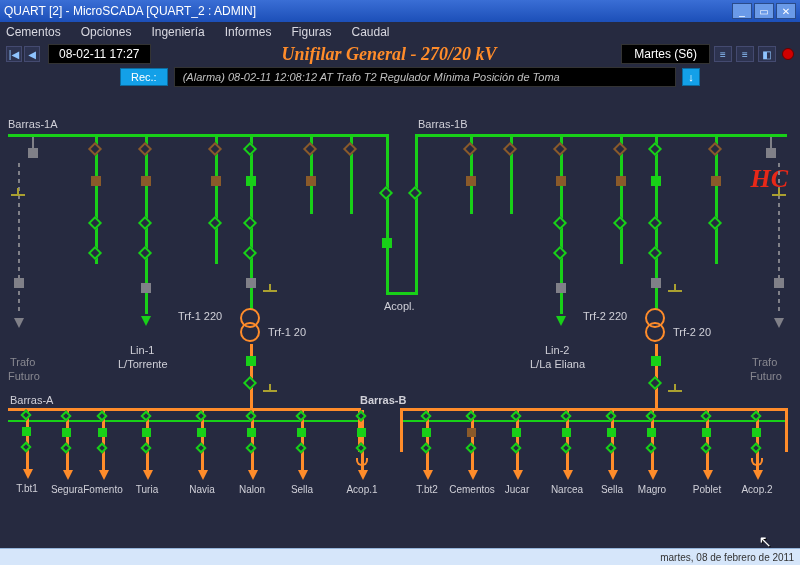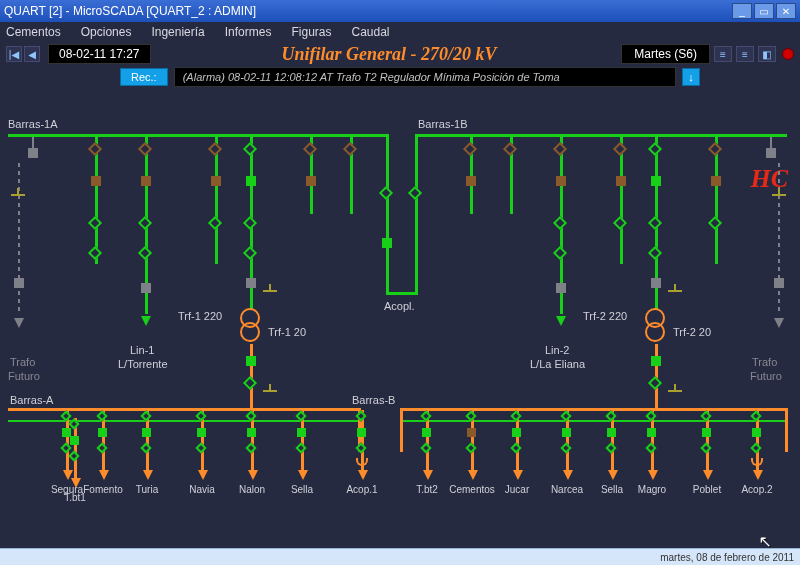--- a/index.html
+++ b/index.html
@@ -220,34 +220,34 @@
     <div class="sq" style="left:651px; top:268px;"></div>
     <div class="diamond" style="left:650px; top:290px;"></div>
     <div class="ground" style="left:668px; top:296px;"></div>
 
     <div class="vbar-green" style="left:715px; top:46px; height:130px;"></div>
     <div class="diamond brown" style="left:710px; top:56px;"></div>
     <div class="sq brown" style="left:711px; top:88px;"></div>
     <div class="diamond" style="left:710px; top:130px;"></div>
 
     <div class="lbl" style="left:10px; top:306px;">Barras-A</div>
-    <div class="lbl" style="left:352px; top:306px;">Barras-B</div>
+    <div class="lbl" style="left:360px; top:306px;font-weight:bold;">Barras-B</div>
 
     <div class="hbar-orange" style="left:8px; top:320px; width:352px;"></div>
     <div class="hbar-orange" style="left:400px; top:320px; width:388px;"></div>
 
     <div class="hbar-green" style="left:8px; top:332px; width:352px; height:2px;"></div>
     <div class="hbar-green" style="left:400px; top:332px; width:388px; height:2px;"></div>
 
     <div class="vbar-orange" style="left:358px; top:320px; height:44px;"></div>
     <div class="vbar-orange" style="left:400px; top:320px; height:44px;"></div>
     <div class="vbar-orange" style="left:785px; top:320px; height:44px;"></div>
 
     <div id="feeders">
-        <div class="feeder" style="left: 15px; top: 330px; margin-left: 48px;">
+        <div class="feeder" style="left: 15px; top: 321px;">
           <div class="stem">
             <div class="d1"></div>
             <div class="b1"></div>
             <div class="d2"></div>
             <div class="arr"></div>
           </div>
           <div class="txt">T.bt1</div>
         </div>
         <div class="feeder" style="left: 55px; top: 322px;">
           <div class="stem">

